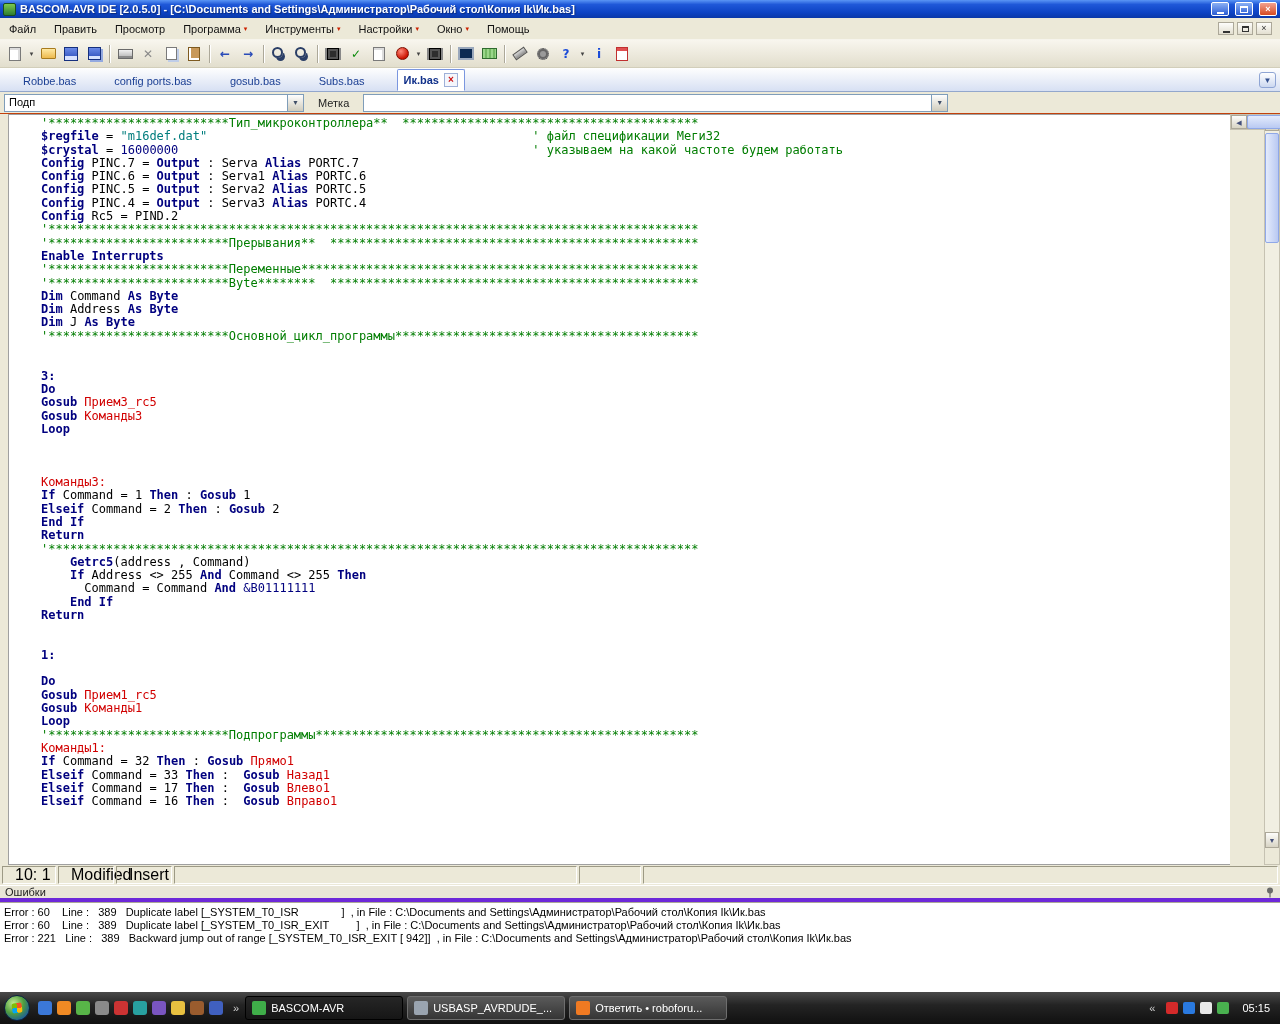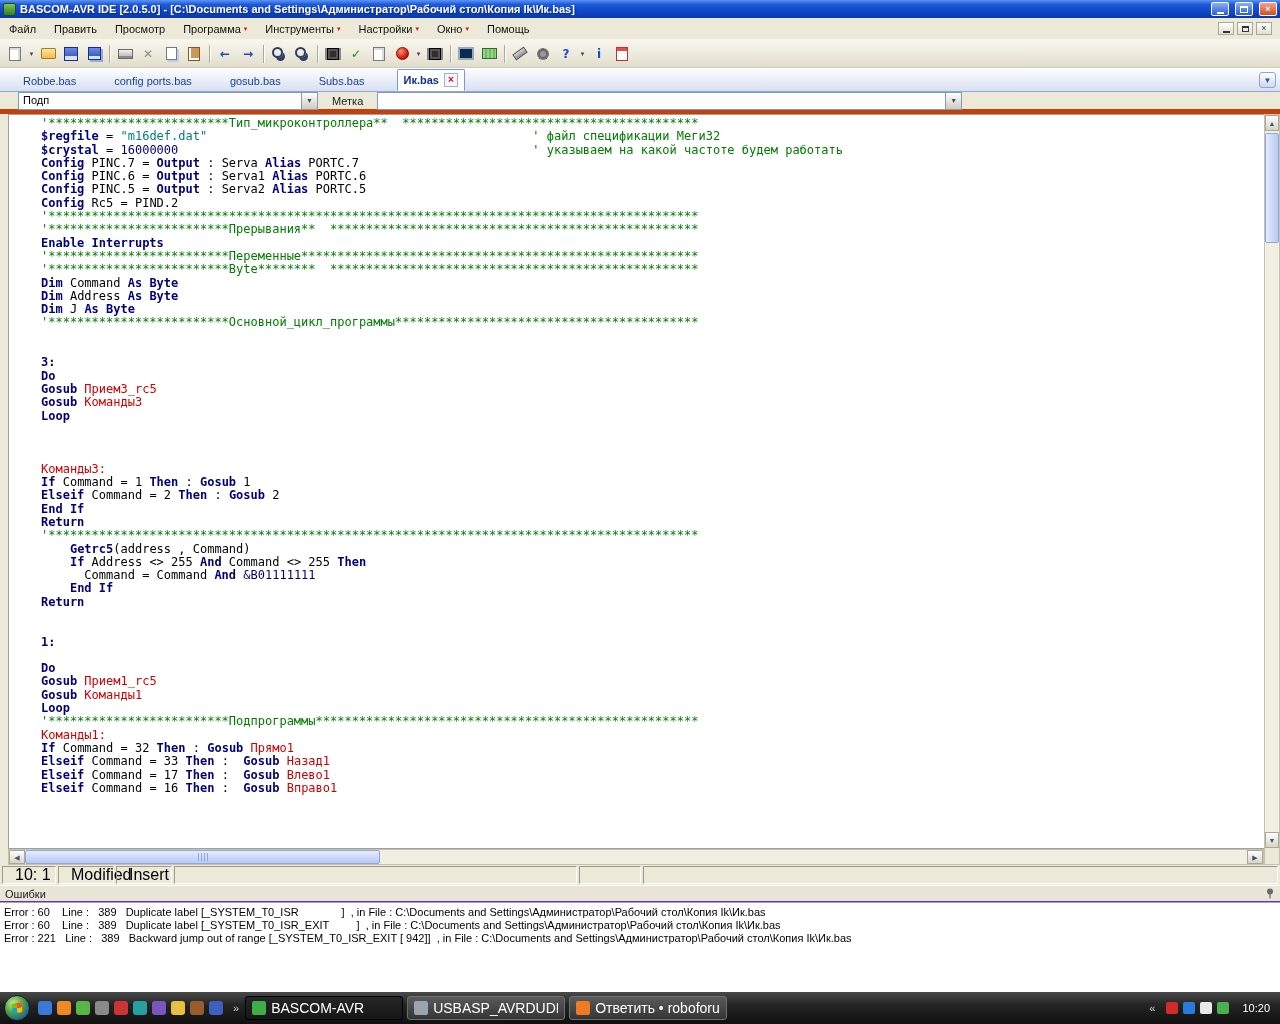--- a/index.html
+++ b/index.html
@@ -49,31 +49,31 @@
 
 
 .tabbar{height:24px;flex:0 0 24px;background:linear-gradient(#fefefe,#d7e0f3);border-bottom:1px solid #93a7cc;display:flex;align-items:flex-end;padding:0 4px;}
 .tabs-host{display:flex;align-items:flex-end;}
 .tab{display:flex;align-items:center;height:20px;margin:0 13px;padding:0 6px;font-size:11px;color:#1b3f93;white-space:nowrap;}
 .tab.active{background:#fff;border:1px solid #7a96df;border-bottom-color:#fff;color:#10308a;font-weight:bold;gap:5px;height:22px;border-radius:2px 2px 0 0;}
 .tab-close{width:14px;height:14px;border:1px solid #9eb0d8;background:#f4f6fc;color:#cc1111;font-size:10px;font-weight:bold;display:flex;align-items:center;justify-content:center;line-height:1;}
 .tab-scroll{margin-left:auto;width:17px;height:16px;margin-bottom:3px;border:1px solid #8fa5d4;border-radius:3px;background:linear-gradient(#fff,#ccd8f0);color:#33508f;font-size:8px;display:flex;align-items:center;justify-content:center;}
 
 
-.navrow{height:22px;flex:0 0 22px;background:#ECE9D8;display:flex;align-items:center;padding:2px 18px;border-bottom:5px solid #c2410c;}
+.navrow{height:22px;flex:0 0 22px;background:#ECE9D8;display:flex;align-items:center;padding:2px 4px;border-bottom:1px solid #c2410c;}
 .combo{height:18px;background:#fff;border:1px solid #7F9DB9;display:flex;align-items:stretch;}
 .combo1{width:300px;}
 .combo2{width:585px;}
 .combo-value{flex:1;font-size:11px;padding:1px 4px;white-space:nowrap;overflow:hidden;}
 .combo-btn{width:16px;background:linear-gradient(#fefefe,#d0ccbc);border-left:1px solid #7F9DB9;font-size:7px;color:#404f68;display:flex;align-items:center;justify-content:center;}
 .meta-label{font-size:11px;color:#222;margin:8px 14px;}
 
 
 .editor-outer{flex:1 1 auto;display:flex;background:#ECE9D8;padding-left:8px;min-height:0;}
-.editor-col{flex:1;display:flex;flex-direction:column;min-width:0;}
+.editor-col{flex:1;display:flex;flex-direction:row;min-width:0;}
 .code-area{flex:1;background:#fff;border:1px solid #a0a0a0;border-right:none;overflow:hidden;padding:2px 0 0 32px;font-family:"DejaVu Sans Mono","Liberation Mono",monospace;font-size:12px;}
 .line{height:13.3px;line-height:13.3px;white-space:pre;}
 .tk-c{color:#007d00;}
 .tk-k{color:#00007f;font-weight:bold;}
 .tk-p{color:#000;}
 .tk-s{color:#007d7d;}
 .tk-l{color:#d10000;}
 .tk-n{color:#00007f;}
 .line.sel .code{background:#000080;}
 .line.sel .code span{color:#fff;}
@@ -89,34 +89,34 @@
 .vtrack{flex:1;position:relative;}
 .vthumb{position:absolute;top:2px;left:0;right:0;height:110px;background:linear-gradient(90deg,#e4ebfc,#b9c9f2);border:1px solid #8fa8e8;border-radius:2px;}
 .scorner{height:16px;flex:0 0 16px;background:#ECE9D8;}
 
 
 .statusbar{height:20px;flex:0 0 20px;background:#ECE9D8;display:flex;padding:1px 2px;gap:2px;}
 .sb{border:1px solid;border-color:#9d9a85 #fefefe #fefefe #9d9a85;font-size:16px;display:flex;align-items:center;padding:0 12px;white-space:nowrap;text-align:center;}
 .sb1{width:54px;}.sb2{width:56px;}.sb3{width:56px;}.sb4{width:403px;}.sb5{width:62px;}.sb6{flex:1;}
 
 
-.errors-header{height:17px;flex:0 0 17px;background:#E9E6D8;border-top:1px solid #fff;border-bottom:1px solid #6d28d9;display:flex;align-items:center;padding:0 5px;font-size:11px;color:#222;}
+.errors-header{height:17px;flex:0 0 17px;background:#E9E6D8;border-top:1px solid #fff;border-bottom:4px solid #6d28d9;display:flex;align-items:center;padding:0 5px;font-size:11px;color:#222;}
 .pin{margin-left:auto;display:flex;align-items:center;}
 .errors-list{height:90px;flex:0 0 90px;background:#fff;border-top:1px solid #aca899;overflow:hidden;font-size:11px;padding-top:2px;}
 .error-row{white-space:pre;padding:1px 4px;color:#000;height:13px;line-height:12px;}
 
 
 .taskbar{height:32px;flex:0 0 32px;background:linear-gradient(#4a4a4a,#242424 40%,#101010);display:flex;align-items:center;padding:0 4px;gap:4px;}
 .start-orb{width:26px;height:26px;border-radius:50%;background:radial-gradient(circle at 35% 30%,#bfe98f,#4f9c3f 45%,#1e5f95 78%,#0a2c55);border:1px solid #0a2040;display:flex;align-items:center;justify-content:center;flex:0 0 auto;}
 .orb-flag{width:10px;height:10px;border-radius:2px;transform:rotate(-8deg);background:conic-gradient(#f35325 0 25%,#ffba08 0 50%,#05a6f0 0 75%,#81bc06 0);}
 .quick-launch{display:flex;align-items:center;gap:5px;padding:0 4px;}
 .ql{width:14px;height:14px;border-radius:3px;}
 .chev{color:#cfcfcf;font-size:11px;padding:0 2px;}
 .task-buttons{display:flex;gap:4px;}
-.task{width:158px;height:24px;background:linear-gradient(#5a5a5a,#353535);border:1px solid #6e6e6e;border-radius:3px;display:flex;align-items:center;gap:5px;padding:0 6px;color:#fff;font-size:14px;}
+.task{width:158px;height:24px;background:linear-gradient(#5a5a5a,#353535);border:1px solid #6e6e6e;border-radius:3px;display:flex;align-items:center;gap:5px;padding:0 6px;color:#fff;font-size:11px;}
 .task.active{background:linear-gradient(#262626,#161616);border-color:#000;}
 .task-ic{width:14px;height:14px;border-radius:2px;flex:0 0 auto;}
 .task-label{white-space:nowrap;overflow:hidden;}
 .tray{margin-left:auto;display:flex;align-items:center;gap:5px;padding-right:6px;}
 .tray-ic{width:12px;height:12px;border-radius:2px;}
 .clock{color:#fff;font-size:11px;margin-left:4px;}
 </style>
 </head>
 <body>
 
@@ -296,20 +296,21 @@
 
   <div class="editor-outer">
     <div class="editor-col">
       <div class="code-area">
           <div class="line"><span class="code"><span class="tk-c">'*************************Тип_микроконтроллера**  *****************************************</span></span></div>
           <div class="line"><span class="code"><span class="tk-k">$regfile</span><span class="tk-p"> = </span><span class="tk-s">"m16def.dat"</span><span class="tk-p">                                             </span><span class="tk-c">' файл спецификации Меги32</span></span></div>
           <div class="line"><span class="code"><span class="tk-k">$crystal</span><span class="tk-p"> = </span><span class="tk-n">16000000</span><span class="tk-p">                                                 </span><span class="tk-c">' указываем на какой частоте будем работать</span></span></div>
           <div class="line"><span class="code"><span class="tk-k">Config</span><span class="tk-p"> PINC.7 = </span><span class="tk-k">Output</span><span class="tk-p"> : Serva </span><span class="tk-k">Alias</span><span class="tk-p"> PORTC.7</span></span></div>
           <div class="line"><span class="code"><span class="tk-k">Config</span><span class="tk-p"> PINC.6 = </span><span class="tk-k">Output</span><span class="tk-p"> : Serva1 </span><span class="tk-k">Alias</span><span class="tk-p"> PORTC.6</span></span></div>
           <div class="line"><span class="code"><span class="tk-k">Config</span><span class="tk-p"> PINC.5 = </span><span class="tk-k">Output</span><span class="tk-p"> : Serva2 </span><span class="tk-k">Alias</span><span class="tk-p"> PORTC.5</span></span></div>
+          <div class="line"><span class="code"><span class="tk-k">Config</span><span class="tk-p"> PINC.4 = </span><span class="tk-k">Output</span><span class="tk-p"> : Serva3 </span><span class="tk-k">Alias</span><span class="tk-p"> PORTC.4</span></span></div>
           <div class="line"><span class="code"><span class="tk-k">Config</span><span class="tk-p"> Rc5 = PIND.2</span></span></div>
           <div class="line"><span class="code"><span class="tk-c">'******************************************************************************************</span></span></div>
           <div class="line"><span class="code"><span class="tk-c">'*************************Прерывания**  ***************************************************</span></span></div>
           <div class="line"><span class="code"><span class="tk-k">Enable Interrupts</span></span></div>
           <div class="line"><span class="code"><span class="tk-c">'*************************Переменные*******************************************************</span></span></div>
           <div class="line"><span class="code"><span class="tk-c">'*************************Byte********  ***************************************************</span></span></div>
           <div class="line"><span class="code"><span class="tk-k">Dim</span><span class="tk-p"> Command </span><span class="tk-k">As Byte</span></span></div>
           <div class="line"><span class="code"><span class="tk-k">Dim</span><span class="tk-p"> Address </span><span class="tk-k">As Byte</span></span></div>
           <div class="line"><span class="code"><span class="tk-k">Dim</span><span class="tk-p"> J </span><span class="tk-k">As Byte</span></span></div>
           <div class="line"><span class="code"><span class="tk-c">'*************************Основной_цикл_программы******************************************</span></span></div>
@@ -425,17 +426,17 @@
         </div>
       </div>
     <div class="tray">
       <span class="chev">«</span>
       <div class="quick-launch">
           <div class="tray-ic" style="background: rgb(212, 42, 42);"></div>
           <div class="tray-ic" style="background: rgb(42, 122, 224);"></div>
           <div class="tray-ic" style="background: rgb(232, 232, 232);"></div>
           <div class="tray-ic" style="background: rgb(73, 176, 79);"></div>
         </div>
-      <span class="clock">10:20</span>
+      <span class="clock">05:15</span>
     </div>
   </div>
 
 </div>
 
 </body></html>

